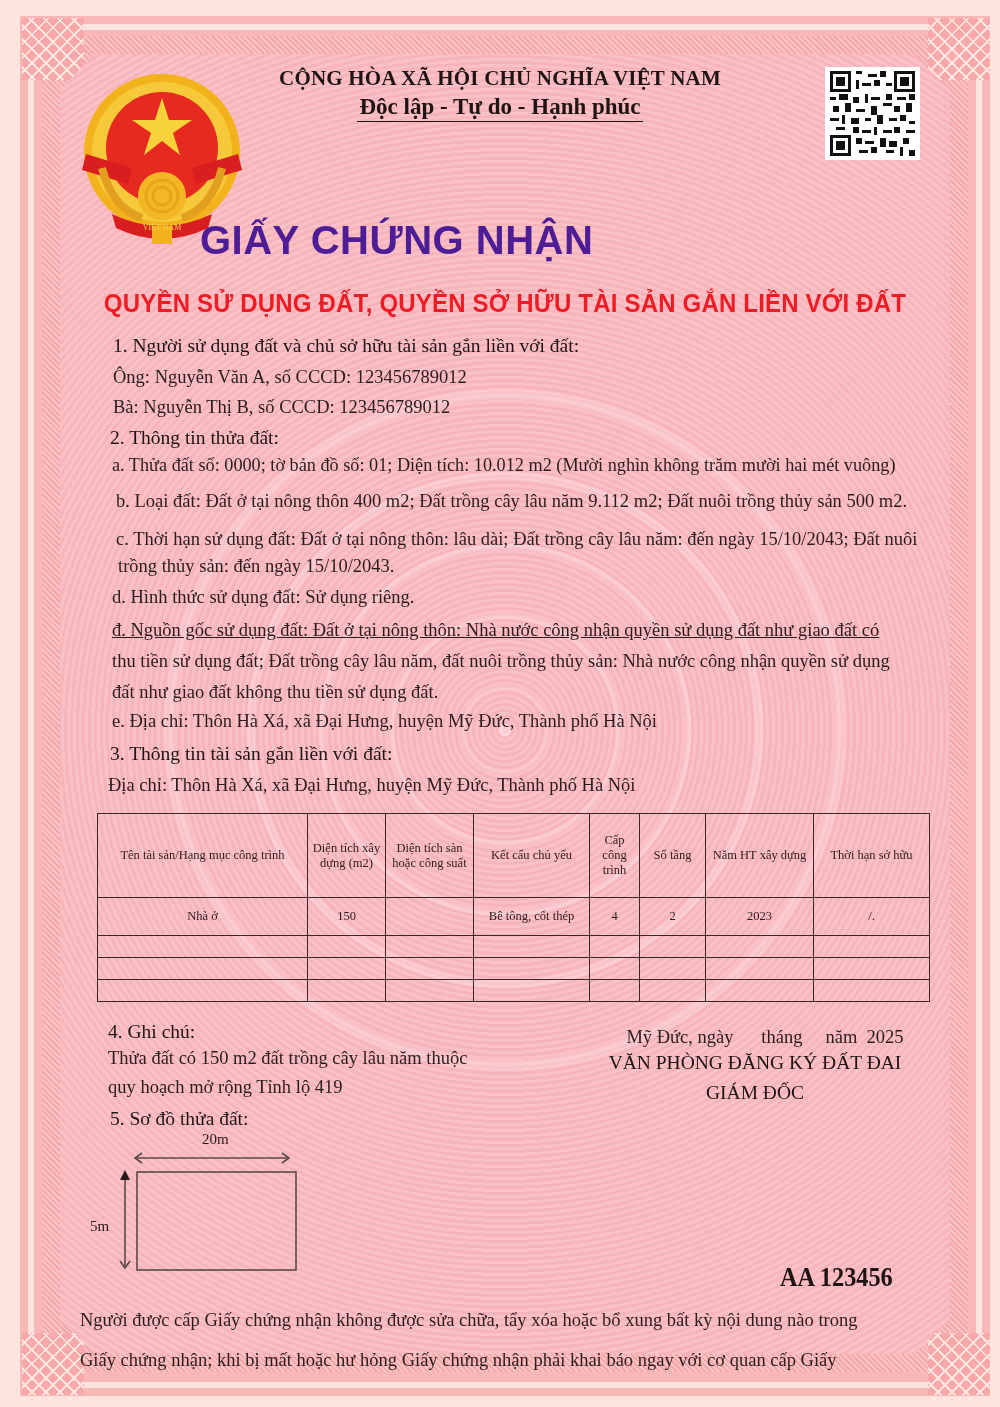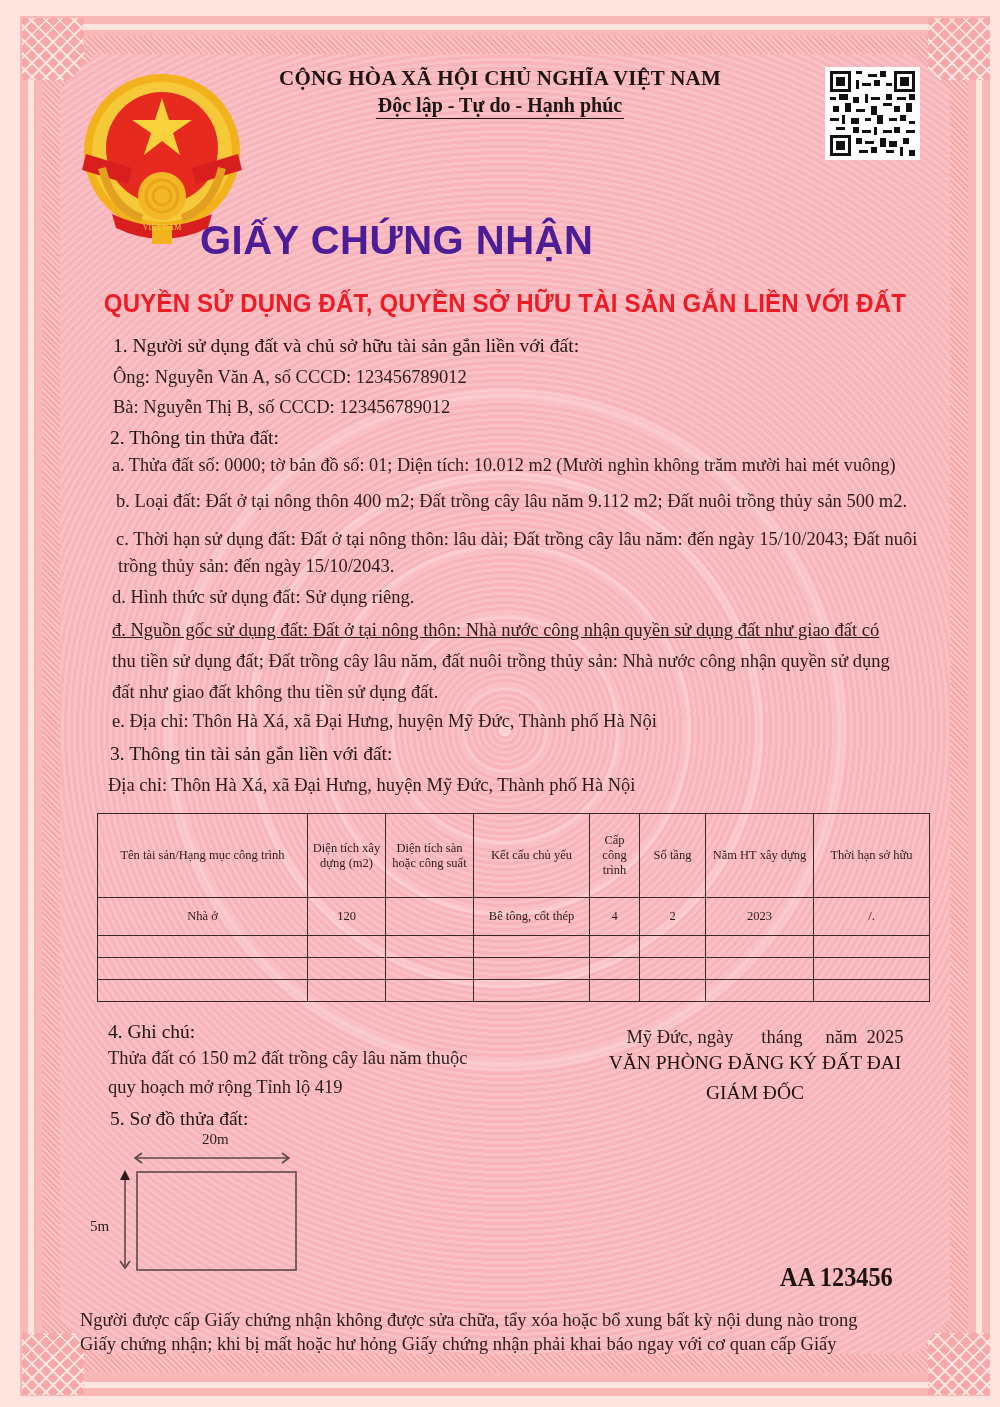--- a/index.html
+++ b/index.html
@@ -51,21 +51,21 @@
   
   .qr { left: 825px; top: 67px; width: 95px; height: 93px; background: #fff; padding: 4px; }
 
   
   .nation {
     left: 250px; top: 66px; width: 500px; text-align: center;
     font-weight: bold; font-size: 21px; letter-spacing: 0.2px; color: #1e1414;
   }
   .motto {
     left: 250px; top: 94px; width: 500px; text-align: center;
-    font-weight: bold; font-size: 20px; color: #1e1414;
+    font-weight: bold; font-size: 23px; color: #1e1414;
   }
   .motto span { border-bottom: 1.5px solid #1e1414; padding: 0 2px 2px; }
 
   .title {
     left: 200px; top: 218px; width: 600px; 
     font-family: Liberation Sans, sans-serif;
     font-weight: bold; font-size: 40px; color: #4c1d95; letter-spacing: 0.5px;
   }
   .subtitle {
     left: 40px; top: 289px; width: 930px; text-align: center;
@@ -234,21 +234,21 @@
     <th>Diện tích xây dựng (m2)</th>
     <th>Diện tích sàn hoặc công suất</th>
     <th>Kết cấu chủ yếu</th>
     <th>Cấp công trình</th>
     <th>Số tầng</th>
     <th>Năm HT xây dựng</th>
     <th>Thời hạn sở hữu</th>
   </tr>
   <tr class="r1">
     <td>Nhà ở</td>
-    <td>120</td>
+    <td>150</td>
     <td></td>
     <td>Bê tông, cốt thép</td>
     <td>4</td>
     <td>2</td>
     <td>2023</td>
     <td>/.</td>
   </tr>
   <tr class="re">
     <td></td>
     <td></td>
@@ -304,14 +304,14 @@
       <polyline points="5,113 10,120 15,113"></polyline>
     </g>
     <polygon points="10,22 5,32 15,32" fill="#2a1c1c"></polygon>
   </svg>
 </div>
 
 <div class="abs serial">AA 123456</div>
 
 <div class="abs footer">
   <div style="white-space:nowrap;">Người được cấp Giấy chứng nhận không được sửa chữa, tẩy xóa hoặc bổ xung bất kỳ nội dung nào trong</div>
-  <div style="white-space:nowrap;">Giấy chứng nhận; khi bị mất hoặc hư hỏng Giấy chứng nhận phải khai báo ngay với cơ quan cấp Giấy</div>
+  <div style="white-space:nowrap;margin-top:16px;">Giấy chứng nhận; khi bị mất hoặc hư hỏng Giấy chứng nhận phải khai báo ngay với cơ quan cấp Giấy</div>
 </div>
 
 </body></html>

